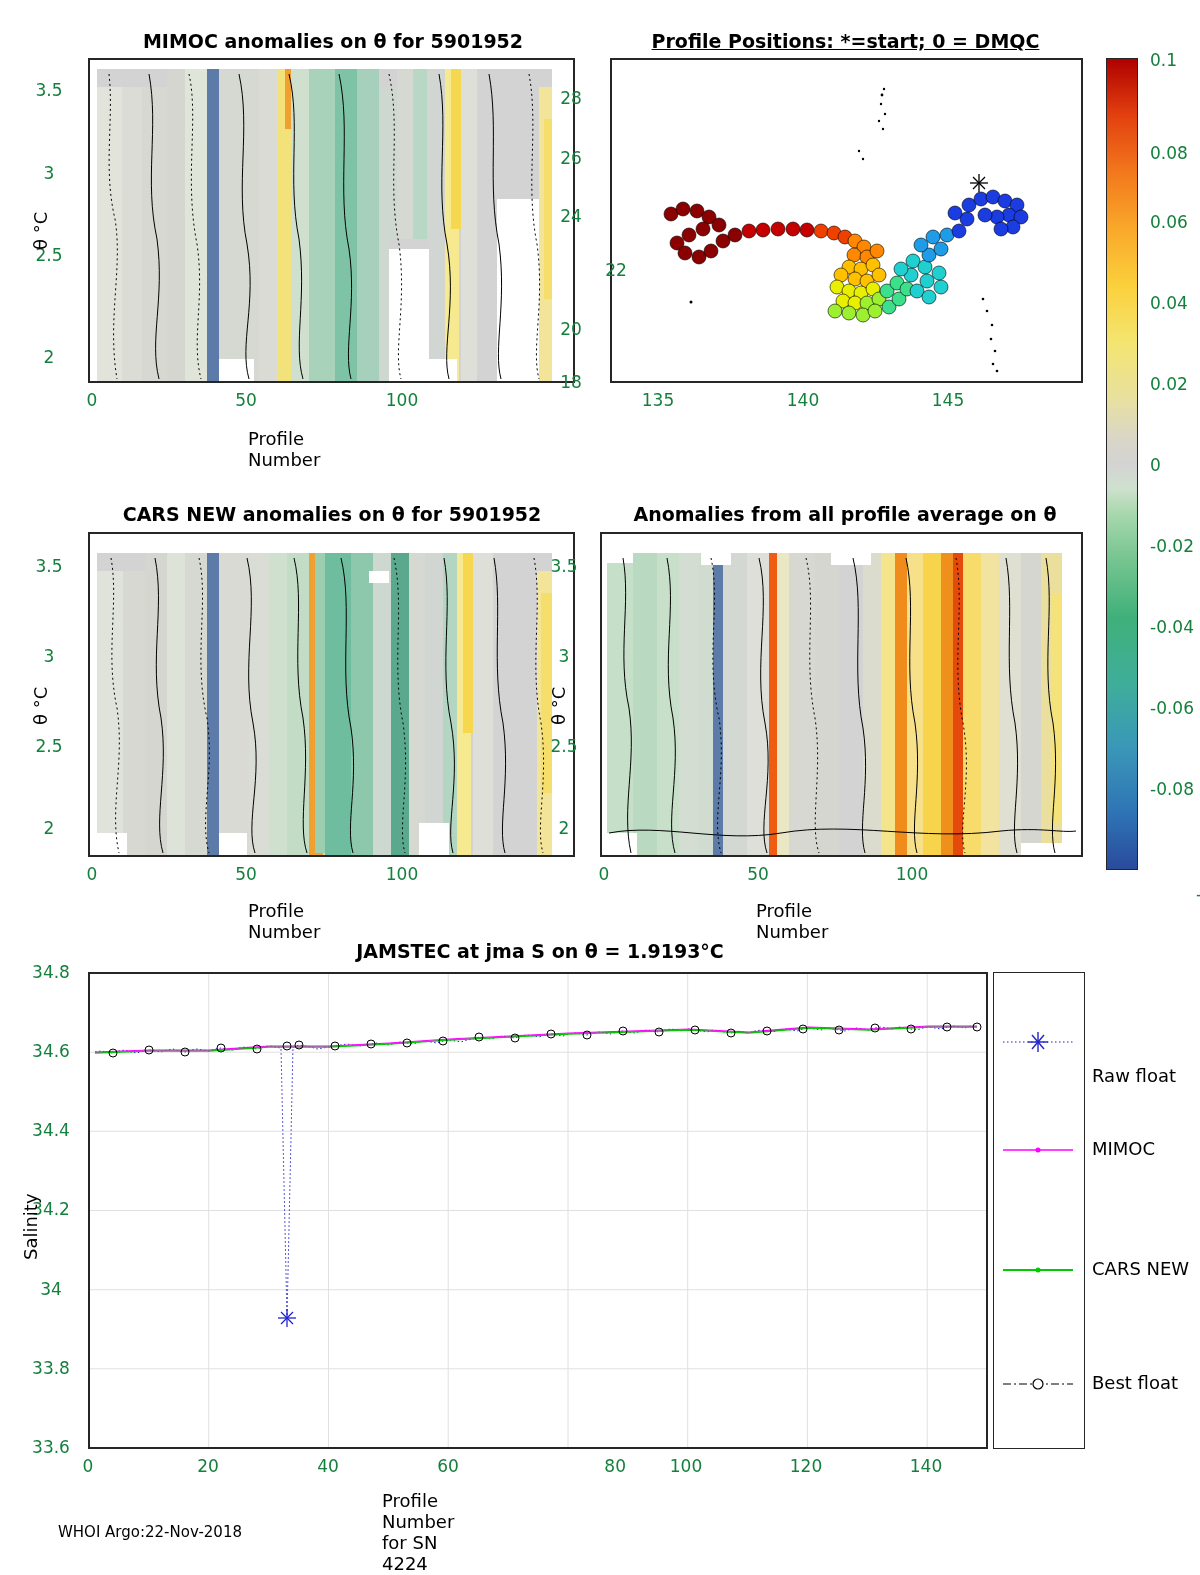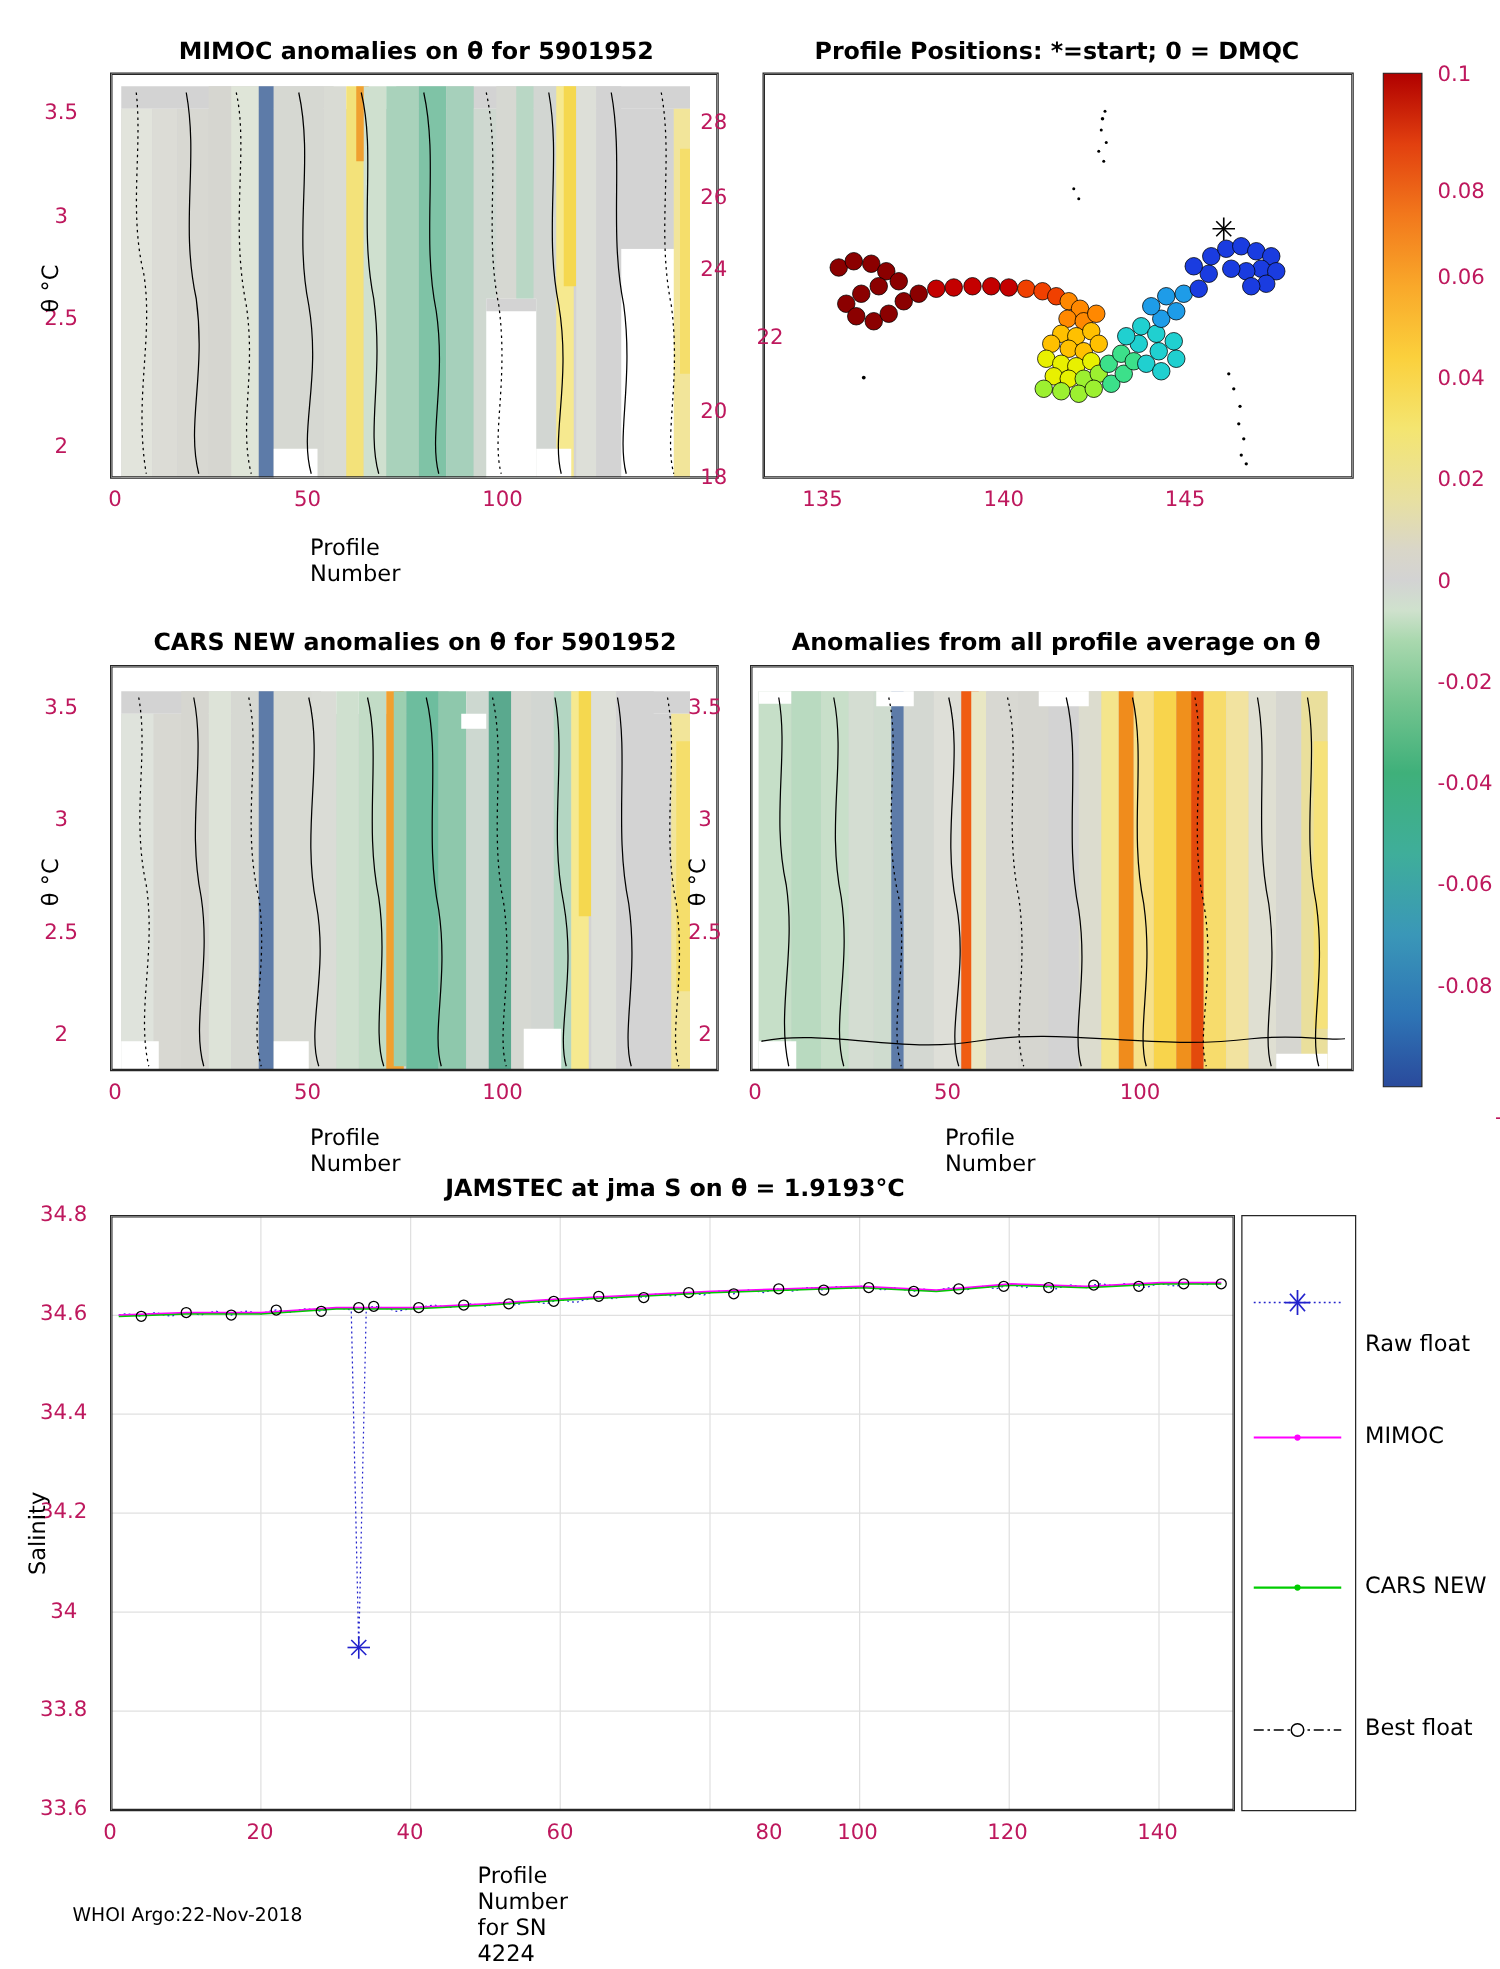--- a/index.html
+++ b/index.html
@@ -1,21 +1,21 @@
 <!DOCTYPE html>
 <html><head>
 <meta charset="utf-8">
 <style>
   html,body{margin:0;padding:0;}
   body{width:1200px;height:1575px;background:#ffffff;font-family:"DejaVu Sans",sans-serif;color:#000;position:relative;overflow:hidden;}
   .panel{position:absolute;}
   .axis-box{position:absolute;border:1px solid #262626;background:#fff;box-sizing:border-box;}
   .title{position:absolute;font-weight:bold;font-size:19px;text-align:center;white-space:nowrap;}
   .axlabel{position:absolute;font-size:18px;}
-  .tick{position:absolute;font-size:17px;color:#be185d;white-space:nowrap;}
+  .tick{position:absolute;font-size:17px;color:#15803d;white-space:nowrap;}
   .ticky{text-align:center;}
   .rot90{transform:rotate(-90deg);transform-origin:left top;white-space:nowrap;}
   .foot{position:absolute;font-size:15px;}
   svg{display:block;}
   .legendbox{position:absolute;border:1px solid #262626;background:#fff;box-sizing:border-box;}
   .legtext{position:absolute;font-size:18px;white-space:nowrap;}
 </style>
 </head>
 <body>
 
@@ -87,21 +87,21 @@
   <div class="tick ticky" style="left:20px;top:163px;width:58px;">3</div>
   <div class="tick ticky" style="left:20px;top:80px;width:58px;">3.5</div>
   <div class="tick" style="left:82px;top:390px;width:20px;text-align:center;">0</div>
   <div class="tick" style="left:232px;top:390px;width:28px;text-align:center;">50</div>
   <div class="tick" style="left:384px;top:390px;width:36px;text-align:center;">100</div>
   <div class="axlabel" style="left:248px;top:428px;">Profile Number</div>
   <div class="axlabel rot90" style="left:30px;top:250px;">θ °C</div>
 </div>
 
 <div class="panel">
-  <div class="title" style="left:608px;top:30px;width:475px;">Profile Positions: *=start; 0 = DMQC</div>
+  <div class="title" style="left:608px;top:30px;width:475px;text-decoration:underline;">Profile Positions: *=start; 0 = DMQC</div>
   <div class="axis-box" style="left:610px;top:58px;width:473px;height:325px;">
     <svg width="471" height="323" viewBox="0 0 471 323">
       <rect x="0" y="0" width="471" height="323" fill="#ffffff"></rect>
       <g>
 
         <circle cx="271" cy="36" r="1.4" fill="#000"></circle>
           <circle cx="273" cy="30" r="1.2" fill="#000"></circle>
         <circle cx="270" cy="45" r="1.2" fill="#000"></circle>
           <circle cx="274" cy="55" r="1.2" fill="#000"></circle>
         <circle cx="268" cy="62" r="1.2" fill="#000"></circle>

